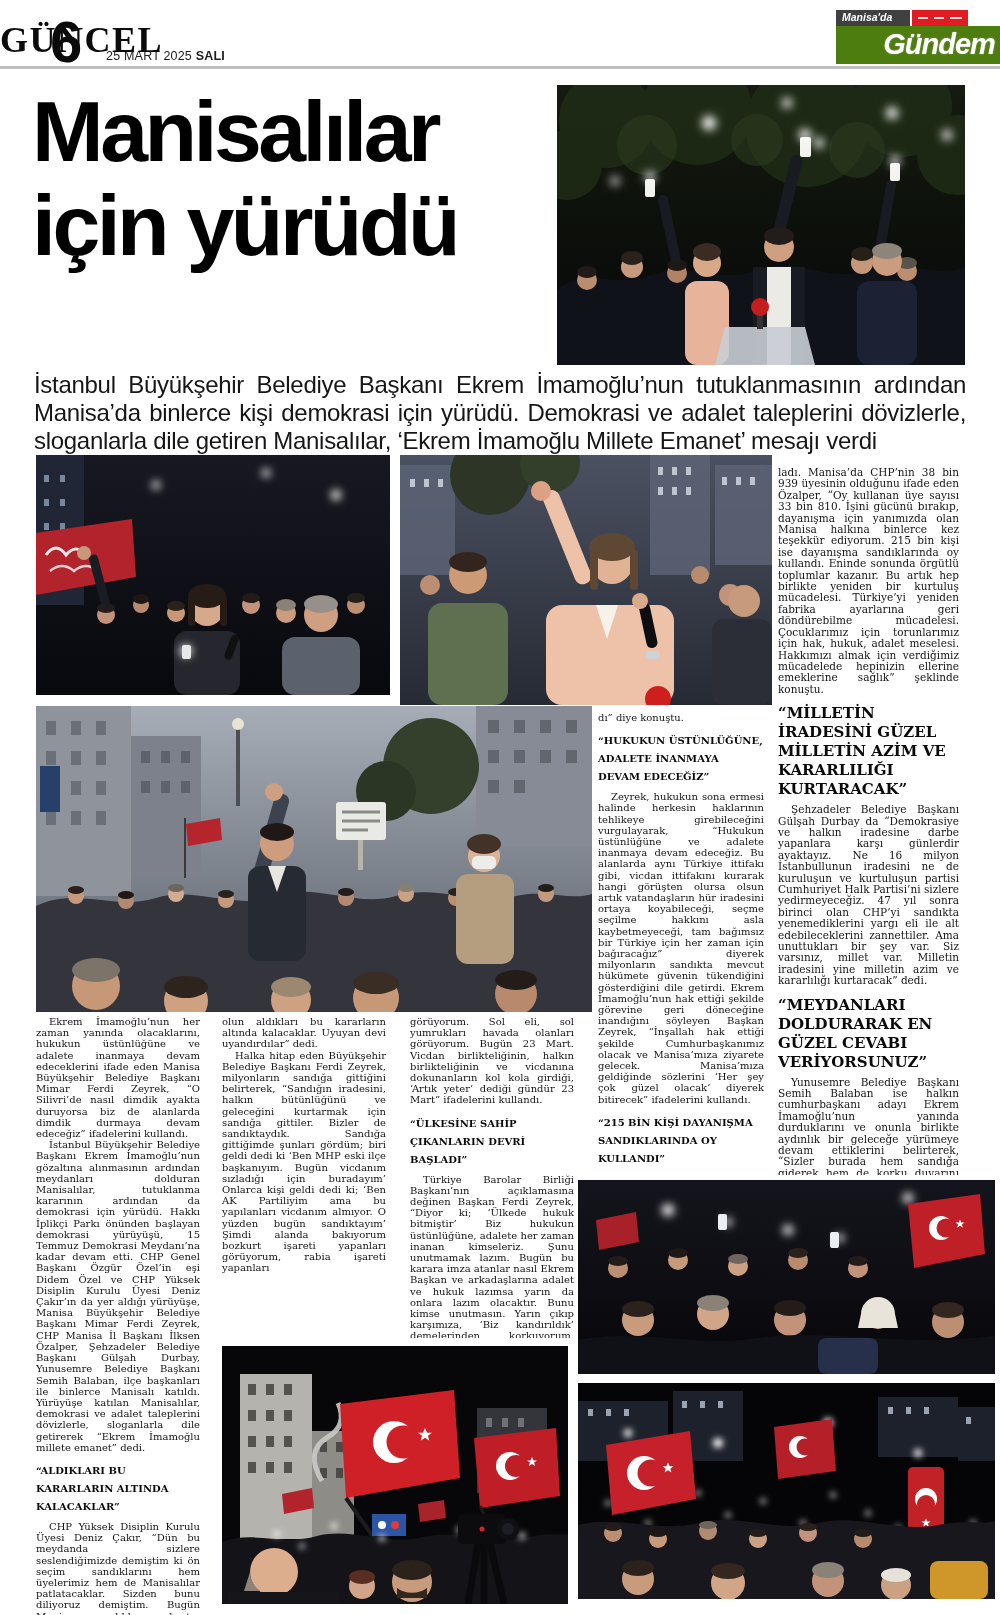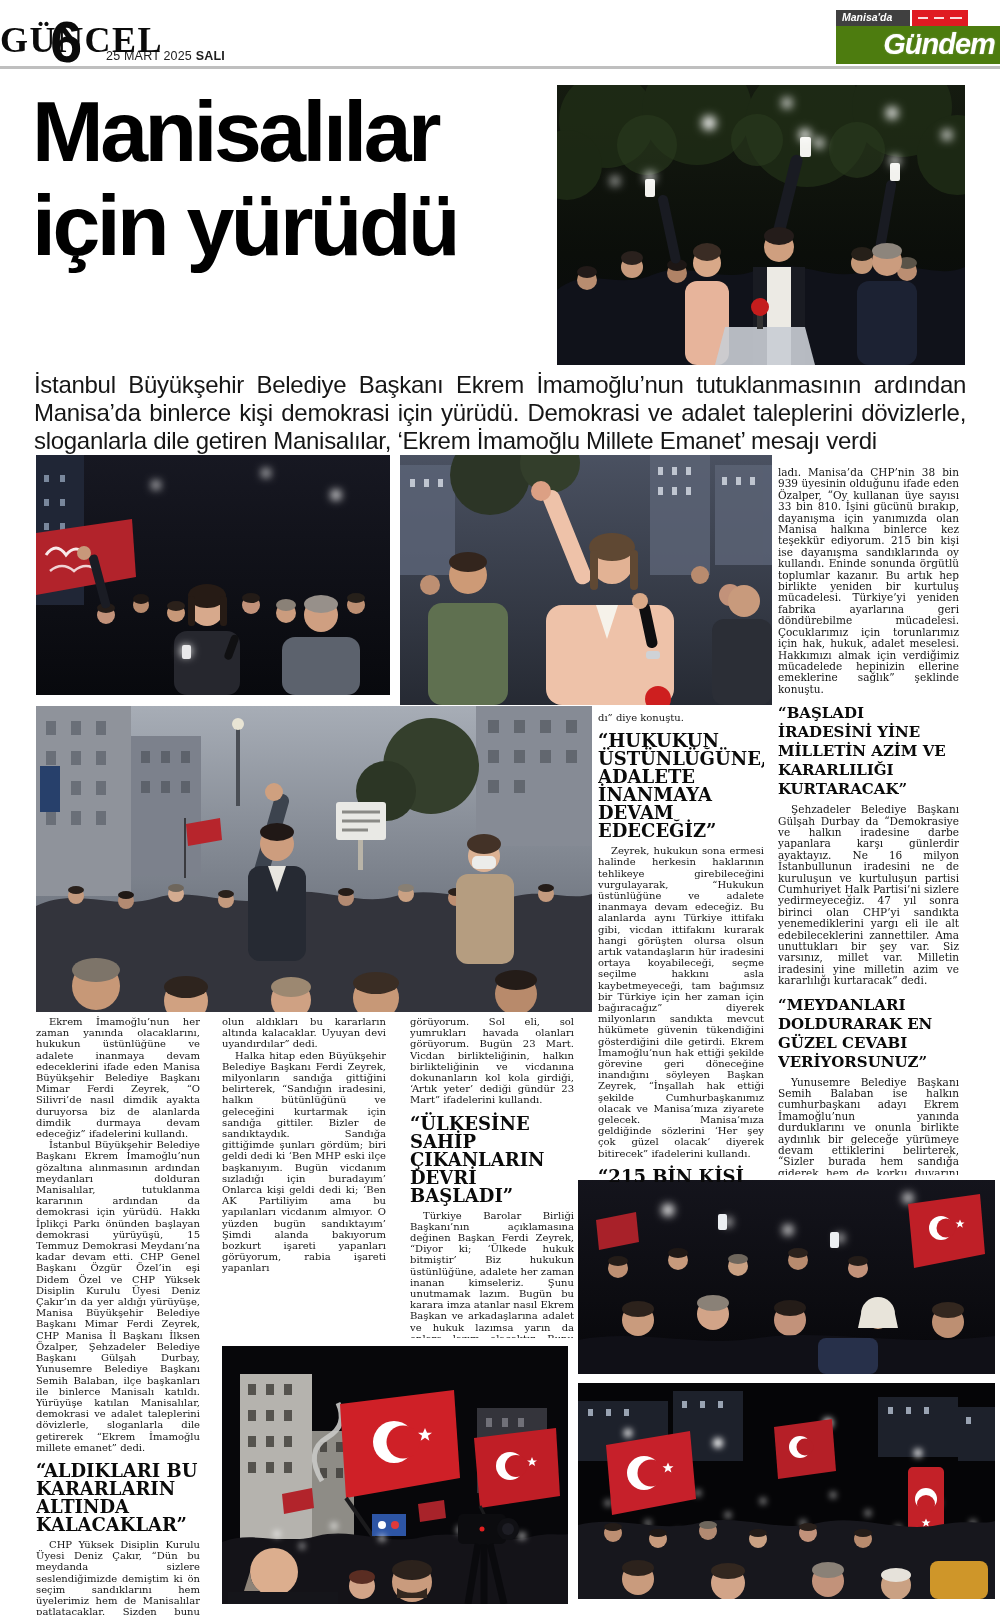--- a/index.html
+++ b/index.html
@@ -41,21 +41,21 @@
   #ph3{left:400px;top:455px;width:372px;height:250px;}
   #ph4{left:36px;top:706px;width:556px;height:306px;}
   #ph5{left:222px;top:1346px;width:346px;height:258px;}
   #ph6{left:578px;top:1180px;width:417px;height:194px;}
   #ph7{left:578px;top:1383px;width:417px;height:216px;}
 
   
   .col{position:absolute;overflow:hidden;text-align:justify;}
   .col .p{margin:0;font-size:10px;line-height:11.2px;color:#141414;}
   .col .p.ind{text-indent:13px;}
-  .col .h{font-weight:700;font-size:18px;line-height:18px;margin:9px 0 5px;text-align:left;color:#0a0a0a;}
+  .col .h{font-weight:700;font-size:10px;line-height:18px;margin:9px 0 5px;text-align:left;color:#0a0a0a;}
   #col1{left:36px;top:1016px;width:164px;height:599px;}
   #col2{left:222px;top:1016px;width:164px;height:322px;}
   #col3{left:410px;top:1016px;width:164px;height:322px;}
   #col4{left:598px;top:712px;width:166px;height:470px;}
   #col5{left:778px;top:467px;width:181px;height:708px;}
   #col5 .p{font-size:10.5px;line-height:11.4px;}
   #col5 .h{font-size:15px;line-height:19px;}
 </style>
 </head>
 <body>
@@ -621,21 +621,21 @@
   <div class="col" id="col4">
     <p class="p">dı” diye konuştu.</p>
     <div class="h">“HUKUKUN ÜSTÜNLÜĞÜNE, ADALETE İNANMAYA DEVAM EDECEĞİZ”</div>
     <p class="p ind">Zeyrek, hukukun sona ermesi halinde herkesin haklarının tehlikeye girebileceğini vurgulayarak, “Hukukun üstünlüğüne ve adalete inanmaya devam edeceğiz. Bu alanlarda aynı Türkiye ittifakı gibi, vicdan ittifakını kurarak hangi görüşten olursa olsun artık vatandaşların hür iradesini ortaya koyabileceği, seçme seçilme hakkını asla kaybetmeyeceği, tam bağımsız bir Türkiye için her zaman için bağıracağız” diyerek milyonların sandıkta mevcut hükümete güvenin tükendiğini gösterdiğini dile getirdi. Ekrem İmamoğlu’nun hak ettiği şekilde görevine geri döneceğine inandığını söyleyen Başkan Zeyrek, “İnşallah hak ettiği şekilde Cumhurbaşkanımız olacak ve Manisa’mıza ziyarete gelecek. Manisa’mıza geldiğinde sözlerini ‘Her şey çok güzel olacak’ diyerek bitirecek” ifadelerini kullandı.</p>
     <div class="h">“215 BİN KİŞİ DAYANIŞMA SANDIKLARINDA OY KULLANDI”</div>
 
   </div>
 
   <div class="col" id="col5">
     <p class="p">ladı. Manisa’da CHP’nin 38 bin 939 üyesinin olduğunu ifade eden Özalper, “Oy kullanan üye sayısı 33 bin 810. İşini gücünü bırakıp, dayanışma için yanımızda olan Manisa halkına binlerce kez teşekkür ediyorum. 215 bin kişi ise dayanışma sandıklarında oy kullandı. Eninde sonunda örgütlü toplumlar kazanır. Bu artık hep birlikte yeniden bir kurtuluş mücadelesi. Türkiye’yi yeniden fabrika ayarlarına geri döndürebilme mücadelesi. Çocuklarımız için torunlarımız için hak, hukuk, adalet meselesi. Hakkımızı almak için verdiğimiz mücadelede hepinizin ellerine emeklerine sağlık” şeklinde konuştu.</p>
-    <div class="h">“BAŞLADI İRADESİNİ YİNE MİLLETİN AZİM VE KARARLILIĞI KURTARACAK”</div>
+    <div class="h">“MİLLETİN İRADESİNİ GÜZEL MİLLETİN AZİM VE KARARLILIĞI KURTARACAK”</div>
     <p class="p ind">Şehzadeler Belediye Başkanı Gülşah Durbay da “Demokrasiye ve halkın iradesine darbe yapanlara karşı günlerdir ayaktayız. Ne 16 milyon İstanbullunun iradesini ne de kuruluşun ve kurtuluşun partisi Cumhuriyet Halk Partisi’ni sizlere yedirmeyeceğiz. 47 yıl sonra birinci olan CHP’yi sandıkta yenemediklerini yargı eli ile alt edebileceklerini zannettiler. Ama unuttukları bir şey var. Siz varsınız, millet var. Milletin iradesini yine milletin azim ve kararlılığı kurtaracak” dedi.</p>
     <div class="h">“MEYDANLARI DOLDURARAK EN GÜZEL CEVABI VERİYORSUNUZ”</div>
     <p class="p ind"><span>Yunusemre Belediye Başkanı Semih Balaban ise halkın cumhurbaşkanı adayı Ekrem İmamoğlu’nun yanında durduklarını ve onunla birlikte aydınlık bir geleceğe yürümeye devam ettiklerini belirterek, “Sizler burada hem sandığa giderek hem de korku duvarını aşıp meydanları doldurarak en güzel cevabı veriyorsunuz. Genel Başkanımız Özgür Özel’in başkanlığında, Manisa’da da Ferdi Başkanım ve İlksen Başkanımın önderliğinde omuz omuza birlikte en iyi mücadeleyi yapıyoruz. Yapmaya da devam edeceğiz” ifadelerini kullandı.</span>
       
     </p>
   </div>
 
 </div>
 
 </body></html>

